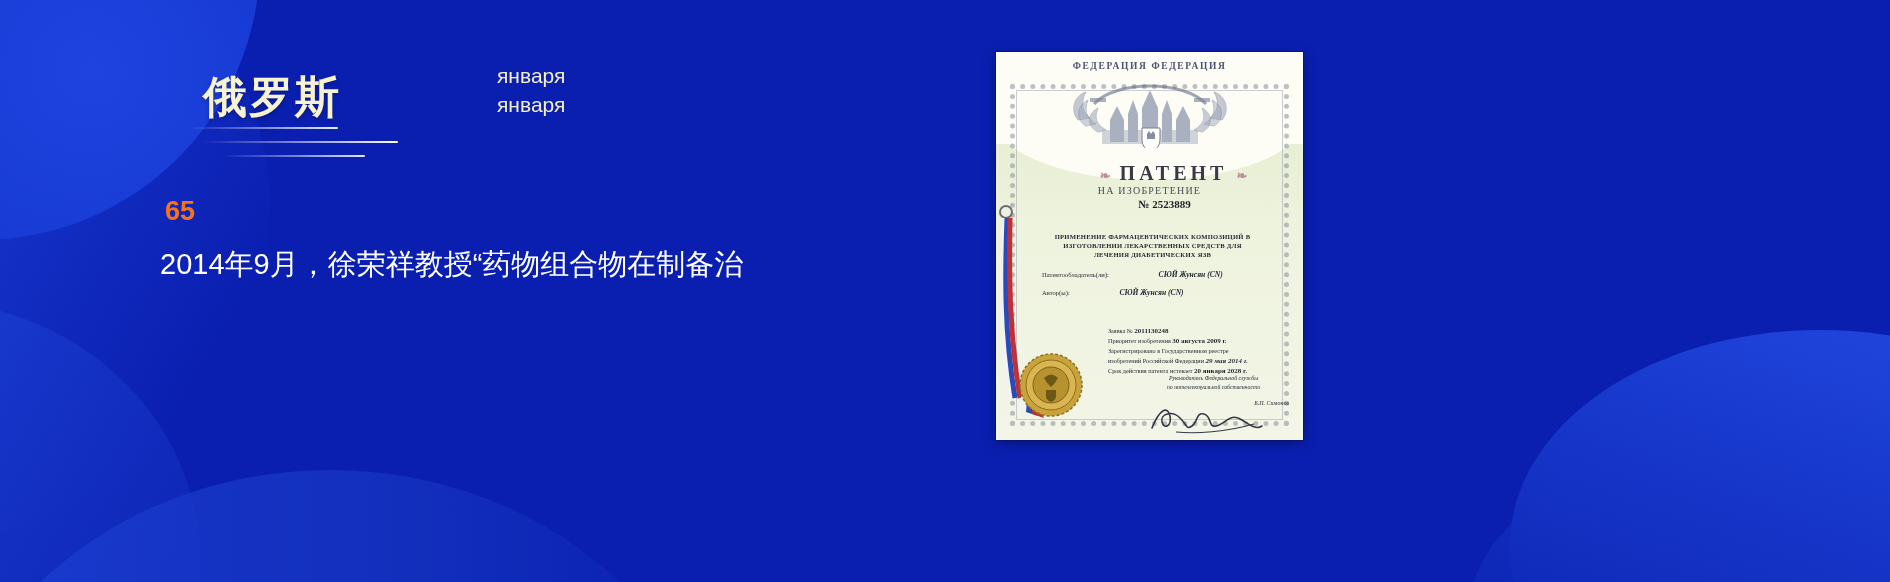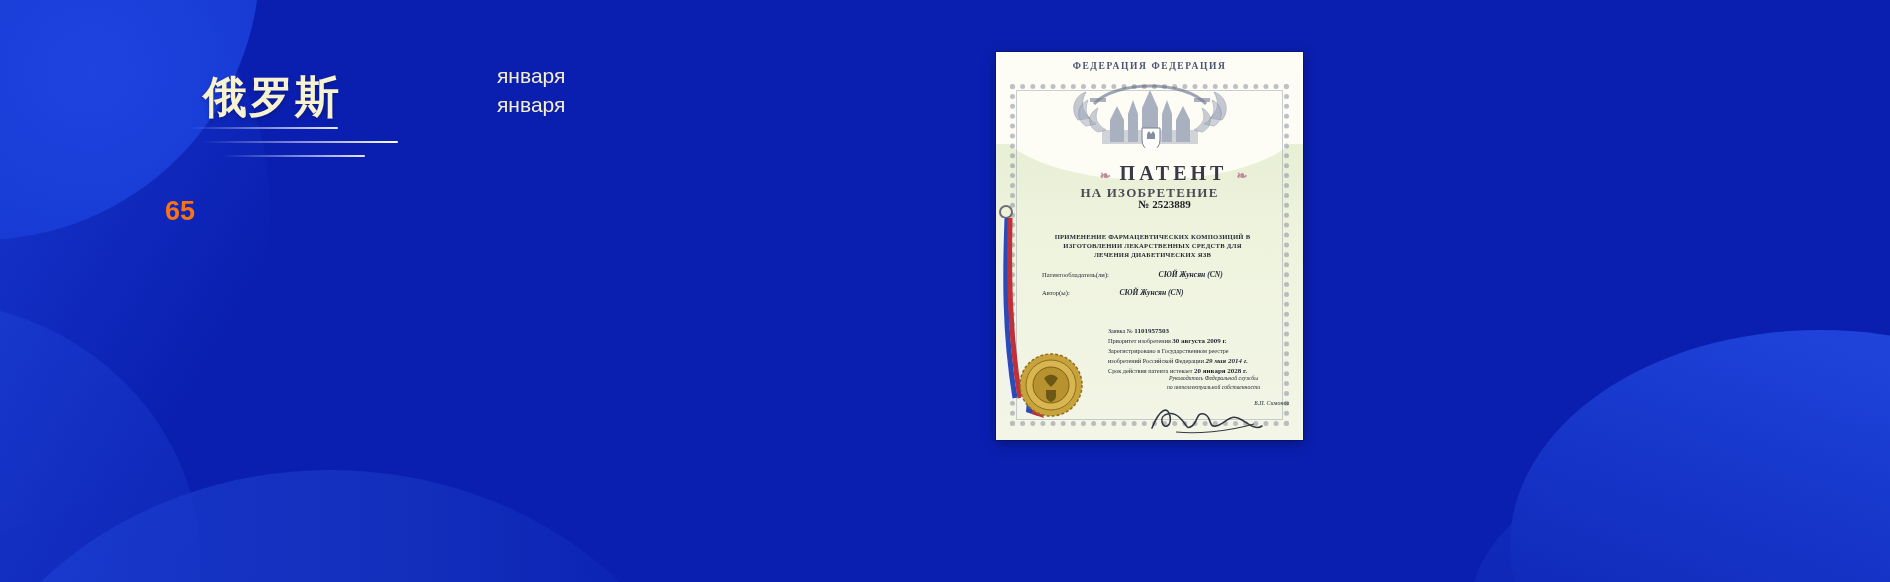--- a/index.html
+++ b/index.html
@@ -125,21 +125,21 @@
   }
   .cert-patent-word{
     position:absolute; top:110px; left:0; width:100%; text-align:center;
     font-family:"Liberation Serif","DejaVu Serif",serif;
     font-size:20px; font-weight:bold; letter-spacing:4px; color:#3a3a46;margin-left:24px;
   }
   .cert-patent-word .orn{ color:#c08a9a; font-size:13px; letter-spacing:0; }
   .cert-sub-word{
     position:absolute; top:133px; left:0; width:100%; text-align:center;
     font-family:"Liberation Serif","DejaVu Serif",serif;
-    font-size:13px; font-weight:bold; letter-spacing:1.2px; color:#4b4b58;
+    font-size:10px; font-weight:normal; letter-spacing:1.2px; color:#4b4b58;
   }
   .cert-number{
     position:absolute; top:146px; left:0; width:100%; text-align:center;
     font-family:"Liberation Serif","DejaVu Serif",serif;
     font-size:11px; font-weight:bold; color:#1d1d26;margin-left:15px;
   }
   .cert-title{
     position:absolute; top:180px; left:34px; right:28px;
     text-align:center; font-family:"Liberation Serif","DejaVu Serif",serif;
     font-size:6.6px; font-weight:bold; line-height:9px;
@@ -204,20 +204,21 @@
     <div class="rule r3"></div>
   </div>
 
   <div class="subtitle">
     <div>января</div>
     <div>января</div>
   </div>
 
   <div class="item-number">65</div>
   <div class="body-text">
+    <div>2014年9月，徐荣祥教授“药物组合物在制备治</div>
   </div>
 
   <div class="cert">
 
     <div class="cert-green"></div>
     <div class="cert-frame"></div>
     <div class="cert-frame-inner"></div>
 
     <div class="cert-ru-header">ФЕДЕРАЦИЯ ФЕДЕРАЦИЯ</div>
 
@@ -275,21 +276,21 @@
       <span class="val">СЮЙ Жунсян (CN)</span>
     </div>
     <div class="cert-field cert-author">
       <span class="lbl">Автор(ы):</span>
       <span class="val">СЮЙ Жунсян (CN)</span>
     </div>
 
     <div class="cert-dates">
       <div>
         <span>Заявка №</span>
-        <b>1101957503</b>
+        <b>2011130248</b>
       </div>
       <div>
         <span>Приоритет изобретения</span>
         <b>30 августа 2009 г.</b>
       </div>
       <div>Зарегистрировано в Государственном реестре</div>
       <div>
         <span>изобретений Российской Федерации</span>
         <i>29 мая 2014 г.</i>
       </div>

